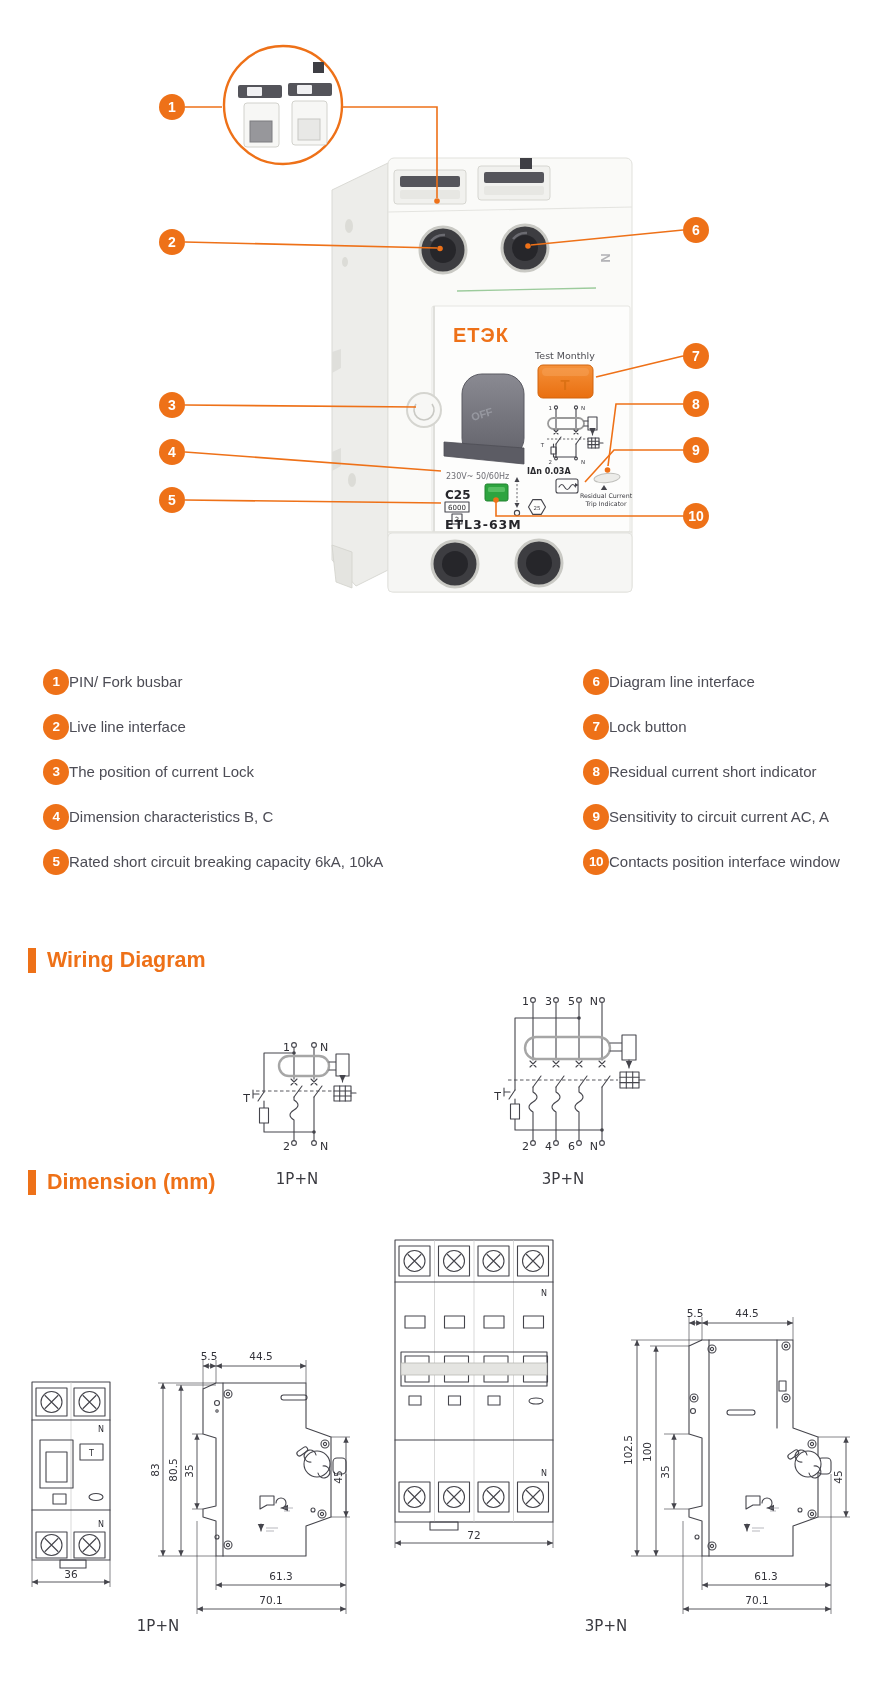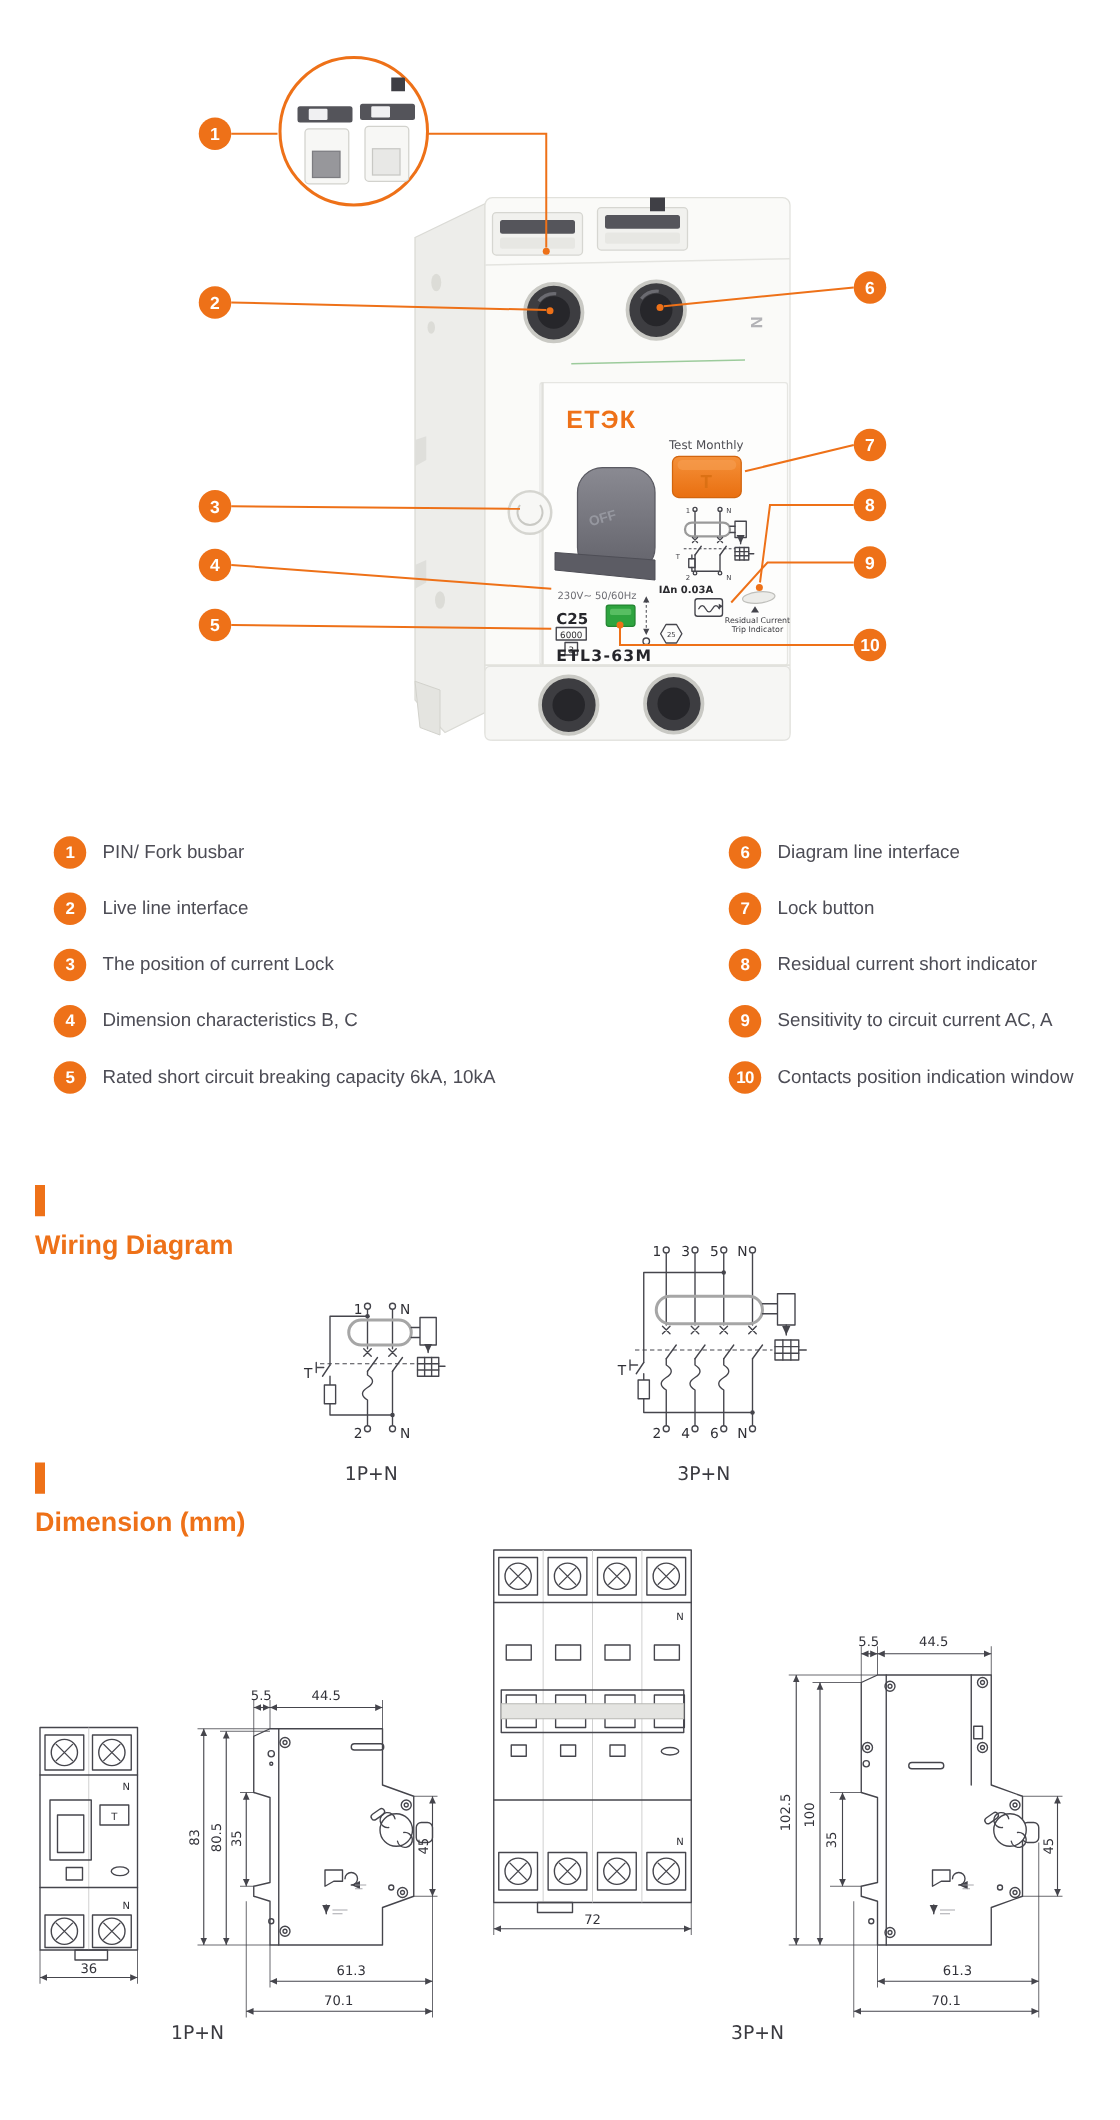--- a/index.html
+++ b/index.html
@@ -28,24 +28,24 @@
   .wlab {font:11px "DejaVu Sans",sans-serif;fill:#2F2F35;}
   .tiny {font:5.5px "DejaVu Sans",sans-serif;fill:#3F3F45;}
   .nlab {font:8px "DejaVu Sans",sans-serif;fill:#2F2F35;}
 
   
   .legend-col{position:absolute;}
   .legend-row{display:flex;align-items:center;height:45px;}
   .badge{flex:0 0 26px;width:26px;height:26px;border-radius:50%;background:var(--accent);
          color:#fff;font-size:13.5px;font-weight:bold;text-align:center;line-height:26px;
          letter-spacing:-0.5px;}
-  .legend-label{margin-left:13px;font-size:15px;color:var(--text);text-align:right;}
+  .legend-label{margin-left:0;font-size:15px;color:var(--text);text-align:right;}
 
   
-  .section-heading{position:absolute;display:flex;align-items:flex-start;gap:11px;flex-direction:column;}
+  .section-heading{position:absolute;display:flex;align-items:center;gap:11px;}
   .section-bar{width:8px;height:25px;background:var(--accent);}
   .section-heading h2{margin:0;font-size:21.5px;font-weight:bold;color:var(--accent);
                       font-family:"Liberation Sans",sans-serif;}
 </style>
 </head>
 <body>
 
 <div class="page">
 
 <svg width="896" height="1696" viewBox="0 0 896 1696">
@@ -558,21 +558,21 @@
   <div class="legend-row">
     <span class="badge">8</span>
     <span class="legend-label">Residual current short indicator</span>
   </div>
   <div class="legend-row">
     <span class="badge">9</span>
     <span class="legend-label">Sensitivity to circuit current AC, A</span>
   </div>
   <div class="legend-row">
     <span class="badge">10</span>
-    <span class="legend-label">Contacts position indication window</span>
+    <span class="legend-label">Contacts position interface window</span>
   </div>
 </div>
 
 <div class="section-heading" style="left:28px;top:948px;">
   <div class="section-bar"></div>
   <h2>Wiring Diagram</h2>
 </div>
 
 <div class="section-heading" style="left:28px;top:1170px;">
   <div class="section-bar"></div>

